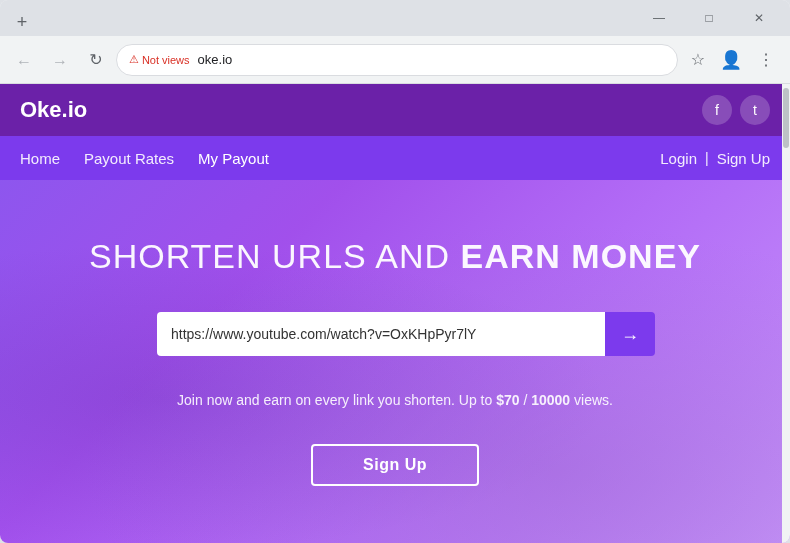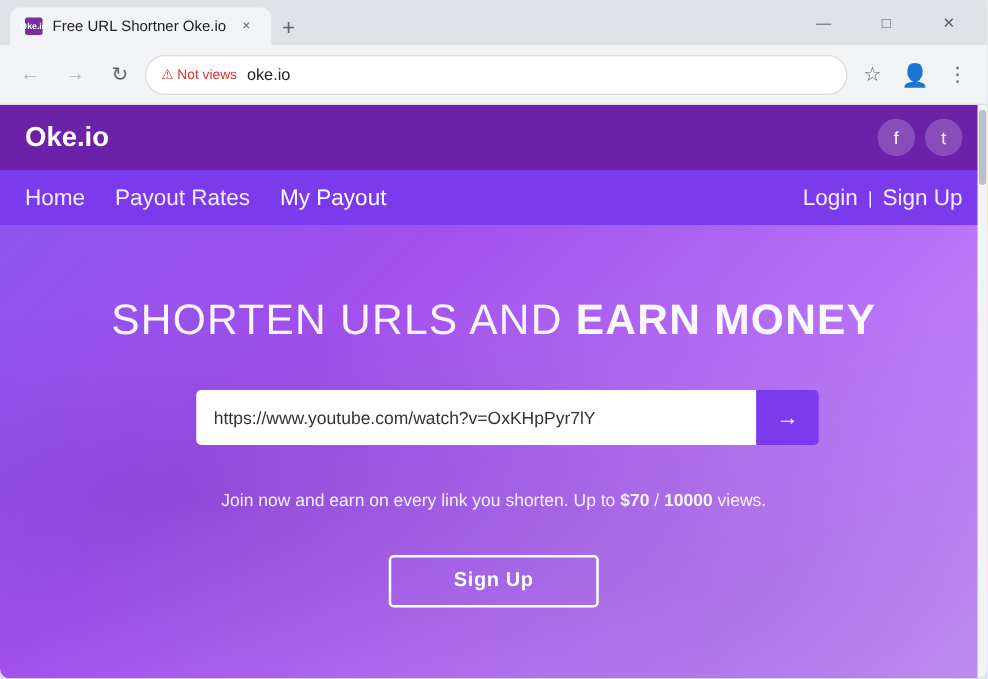--- a/index.html
+++ b/index.html
@@ -230,21 +230,21 @@
     }
 
     .nav-links {
       display: flex;
       gap: 24px;
       flex: 1;
     }
 
     .nav-link {
       color: rgba(255,255,255,0.9);
-      font-size: 18px;
+      font-size: 15px;
       cursor: pointer;
       text-decoration: none;
     }
 
     .nav-link.active {
       color: white;
       font-weight: 500;
     }
 
     .nav-right {
@@ -377,27 +377,20 @@
       top: 2px;
     }
   </style>
 </head>
 <body>
 
 <div class="browser-window">
 
   <div class="title-bar">
     <div class="tab-bar">
-      <div class="tab-active">
-        <div class="tab-favicon">
-          <span style="font-size:7px;">Oke.io</span>
-        </div>
-        <span>Free URL Shortner Oke.io</span>
-        <div class="tab-close">×</div>
-      </div>
       <div class="new-tab-btn">+</div>
     </div>
     <div class="window-controls">
       <div class="win-btn">—</div>
       <div class="win-btn">□</div>
       <div class="win-btn">✕</div>
     </div>
   </div>
 
   <div class="address-bar">

